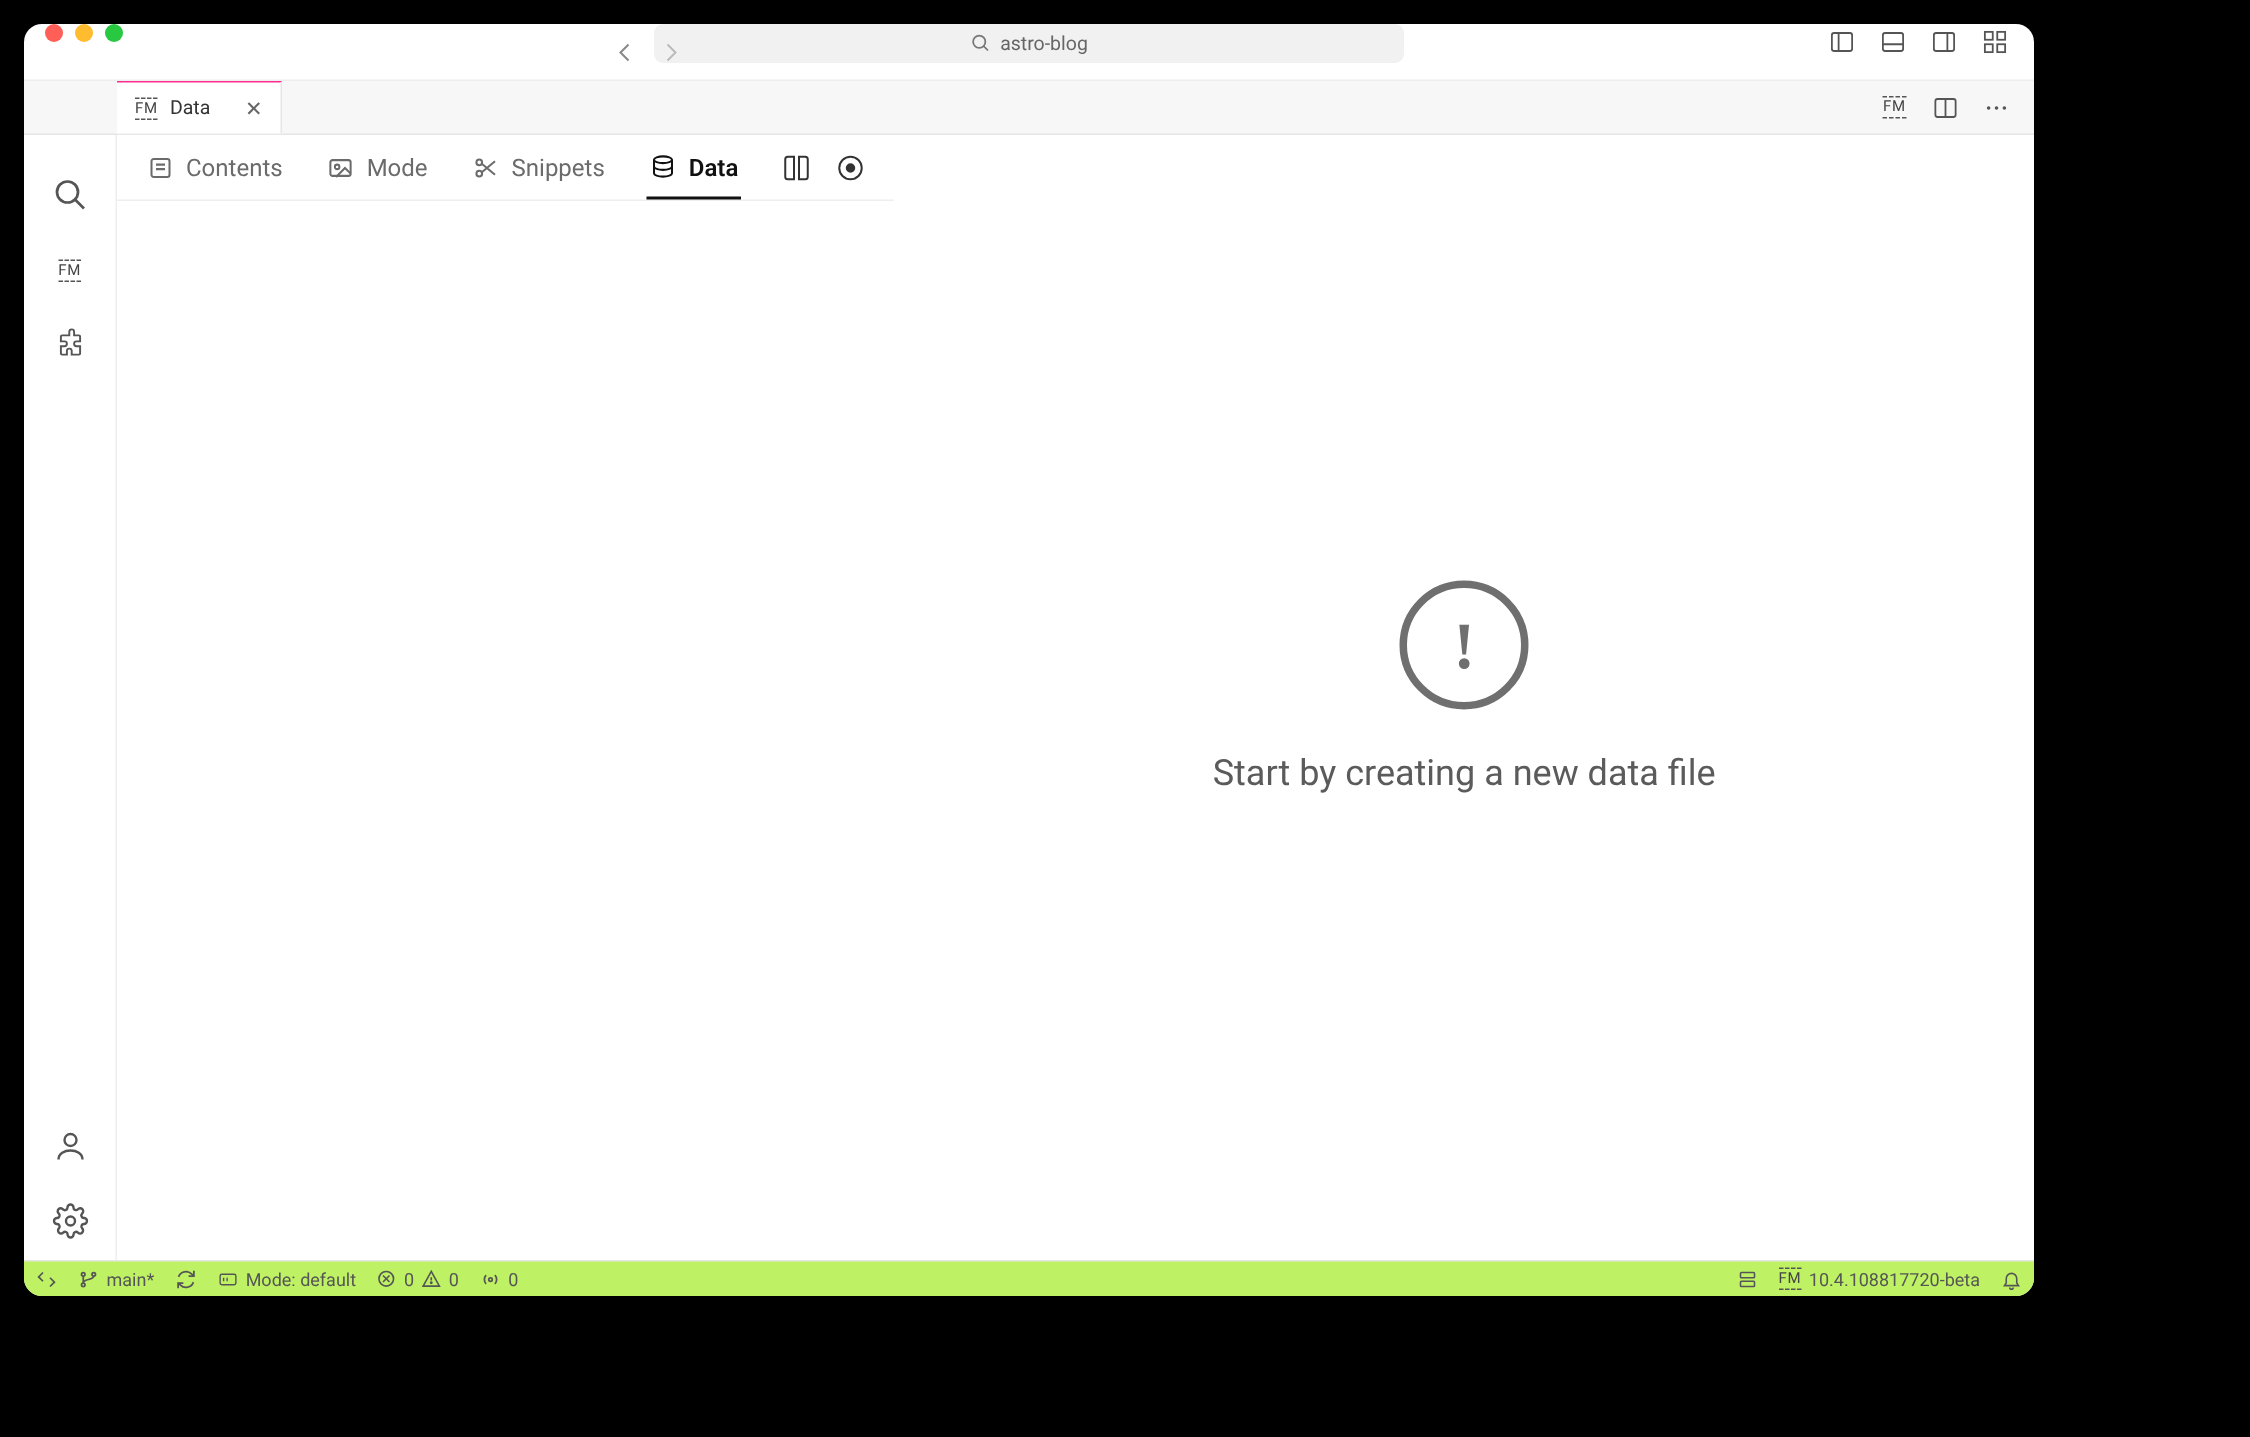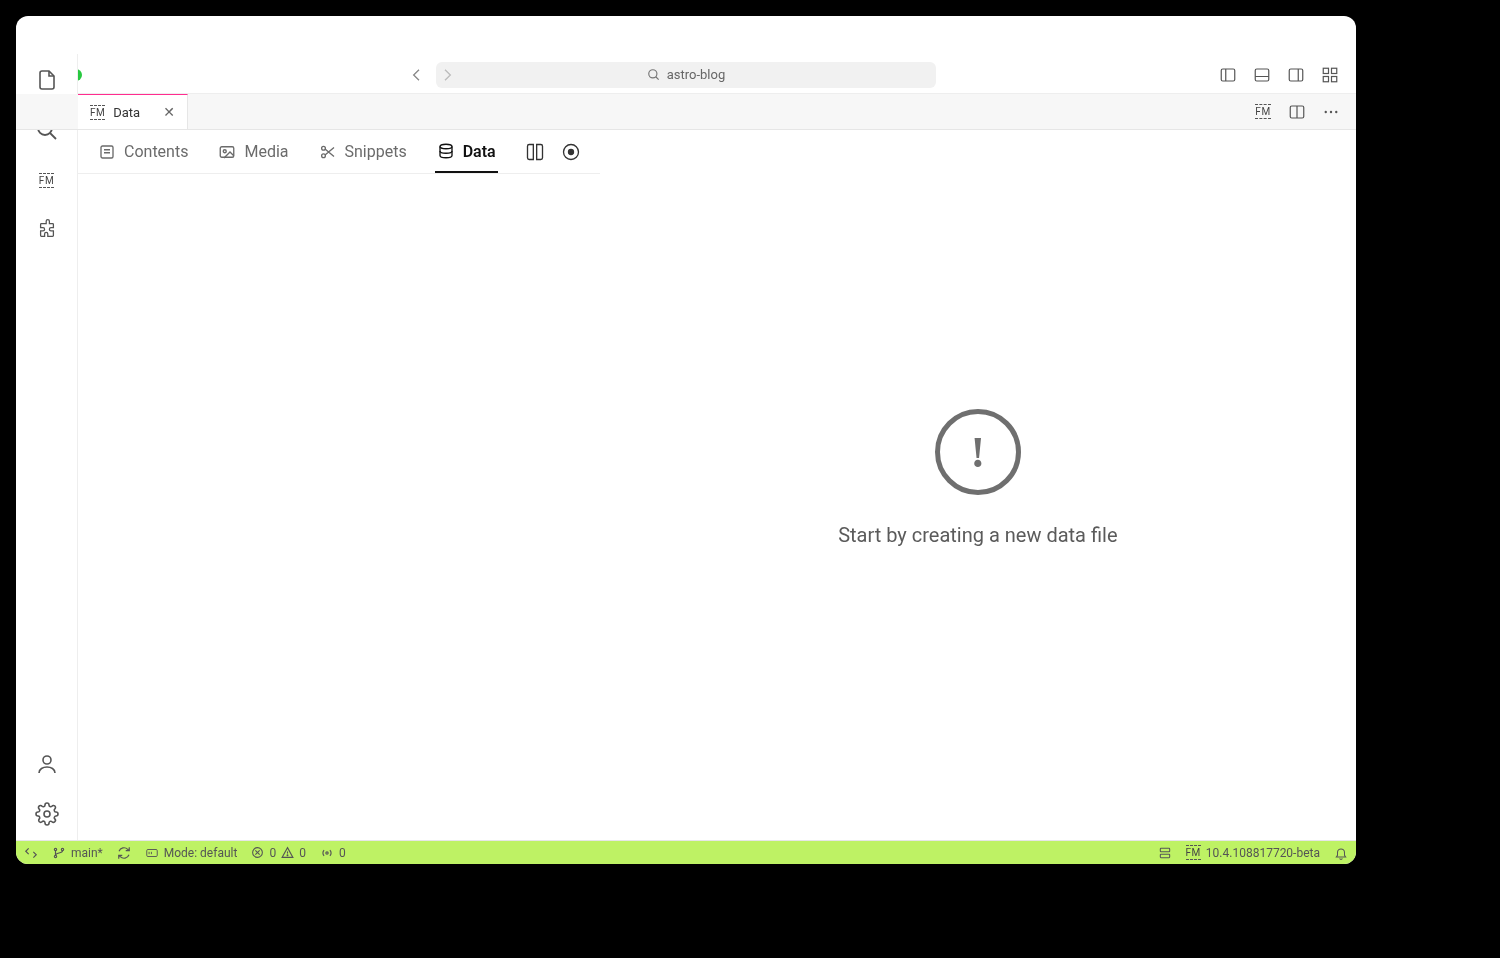--- a/index.html
+++ b/index.html
@@ -23,25 +23,24 @@
     border-radius: 12px;
     box-shadow: 0 8px 40px rgba(0,0,0,0.5);
     display: flex;
     flex-direction: column;
     overflow: hidden;
   }
   
   .titlebar {
     height: 38px;
     display: flex;
-    align-items: center;
+    align-items: flex-start;
     padding: 0 14px;
     border-bottom: 1px solid #eee;
     position: relative;
-    margin-top: 40px;
   }
   .traffic-lights { display: flex; gap: 8px; }
   .light { width: 12px; height: 12px; border-radius: 50%; }
   .light.red { background: #ff5f57; }
   .light.yellow { background: #febc2e; }
   .light.green { background: #28c840; }
   .nav-arrows {
     display: flex; gap: 8px; margin-left: auto; margin-right: 10px;
     color: #888;
   }
@@ -175,21 +174,21 @@
     text-align:center;
     color:#555;
   }
   .empty-icon {
     width: 86px; height:86px; border:5px solid #6f6f6f; border-radius:50%;
     display:flex;align-items:center;justify-content:center;
     color:#6f6f6f; font-size:44px; font-weight:700;
     margin-bottom:28px;
     font-family: Georgia, serif;
   }
-  .empty-title { font-size:20px; color:#5b5b5b; margin-bottom:14px;}
+  .empty-title { font-size:24px; color:#5b5b5b; margin-bottom:14px;}
   .empty-sub { font-size:20px; color:#555;}
   .empty-sub .select-link { color:#1f9c8f; cursor:pointer; margin-left:8px;}
   .empty-sub .chev { color:#888; margin-left:4px; font-size:14px;}
   
   .footline {
     height: 28px;
     border-top:1px solid #eee;
     display:flex;
     align-items:center;
     justify-content:center;
@@ -360,21 +359,21 @@
           <span>Contents</span>
         </div>
         <div class="item">
           <span>
             <svg width="18" height="18" viewBox="0 0 24 24" fill="none" stroke="#6b6b6b" stroke-width="1.8">
                 <rect x="3" y="5" width="18" height="14" rx="2"></rect>
                 <circle cx="9" cy="11" r="2"></circle>
                 <path d="M21 17l-5-5-8 8"></path>
               </svg>
           </span>
-          <span>Media</span>
+          <span>Mode</span>
         </div>
         <div class="item">
           <span>
             <svg width="18" height="18" viewBox="0 0 24 24" fill="none" stroke="#6b6b6b" stroke-width="1.8">
                 <circle cx="6" cy="7" r="2.5"></circle>
                 <circle cx="6" cy="17" r="2.5"></circle>
                 <path d="M8 8l12 10M8 16L20 6"></path>
               </svg>
           </span>
           <span>Snippets</span>

